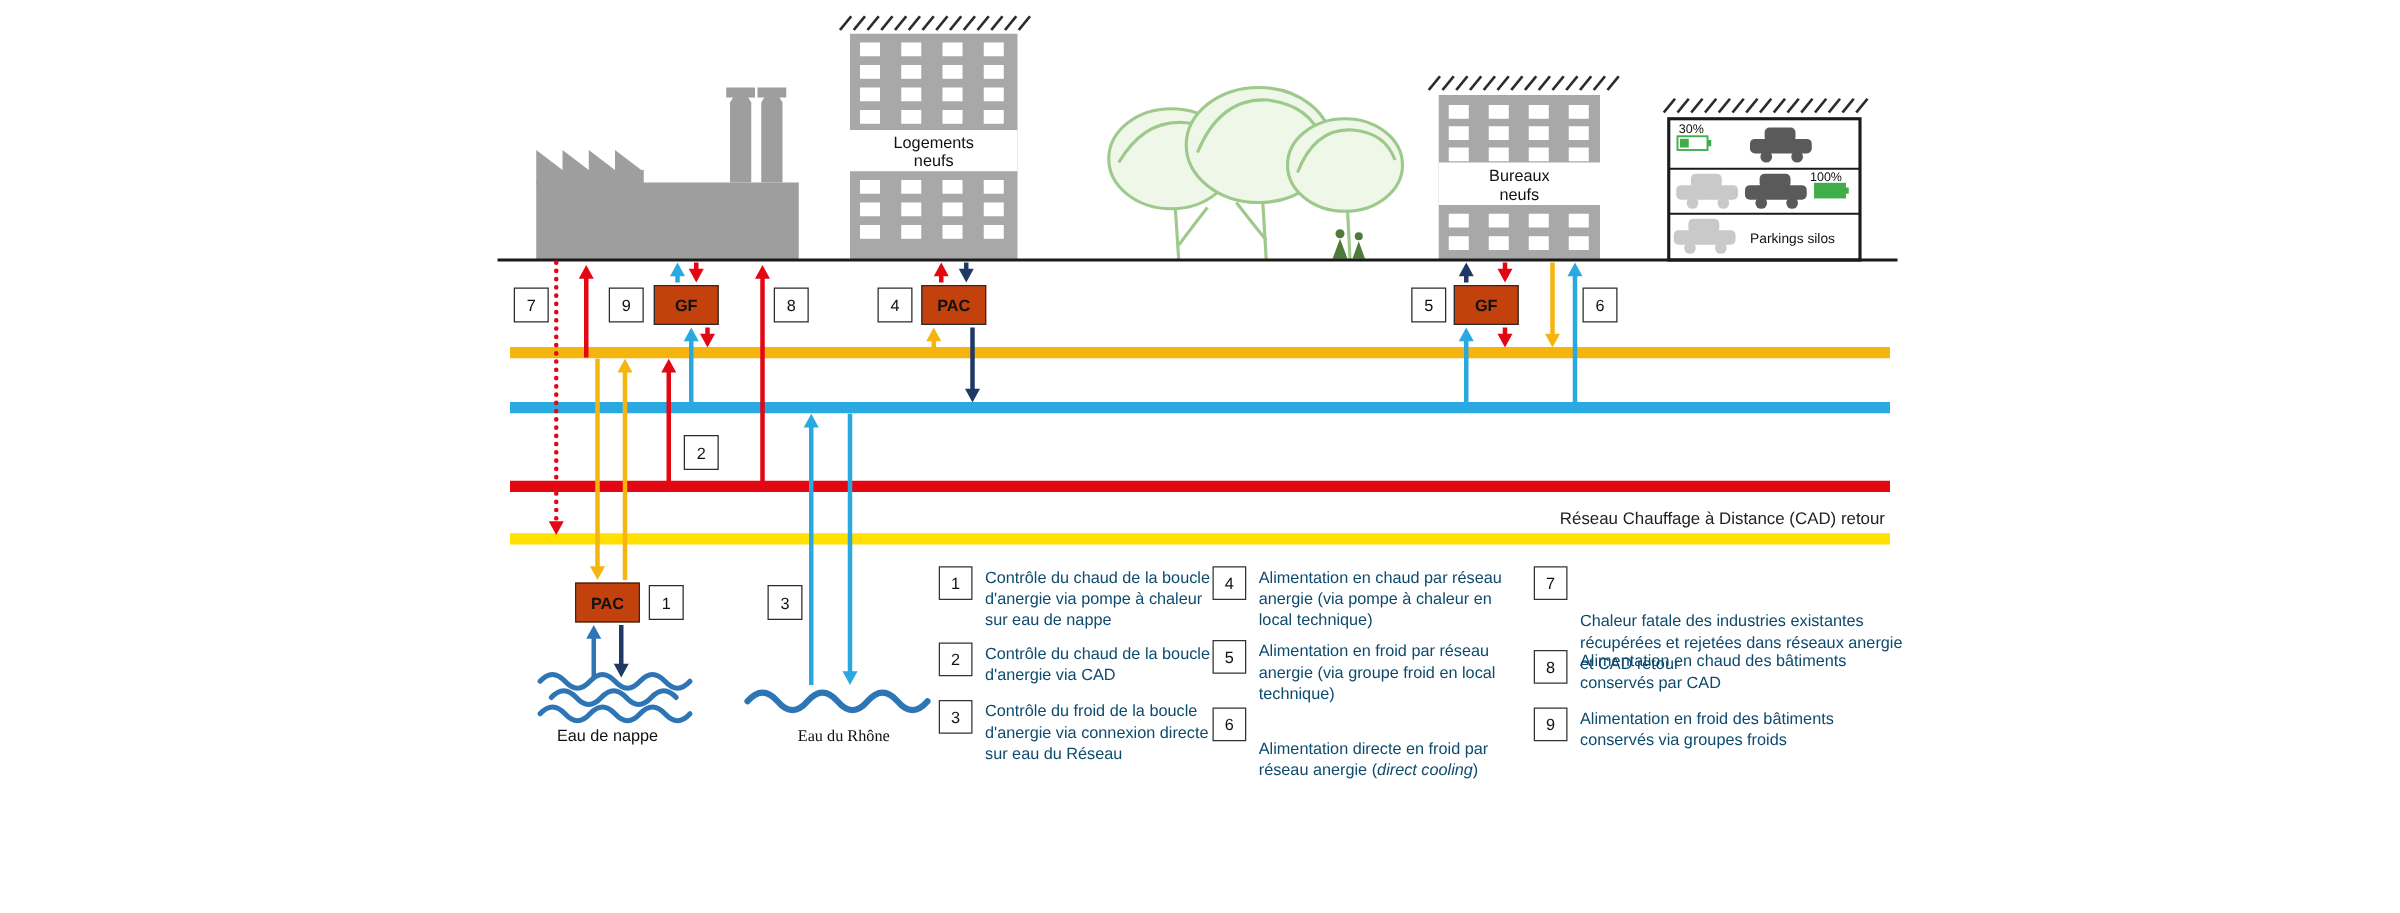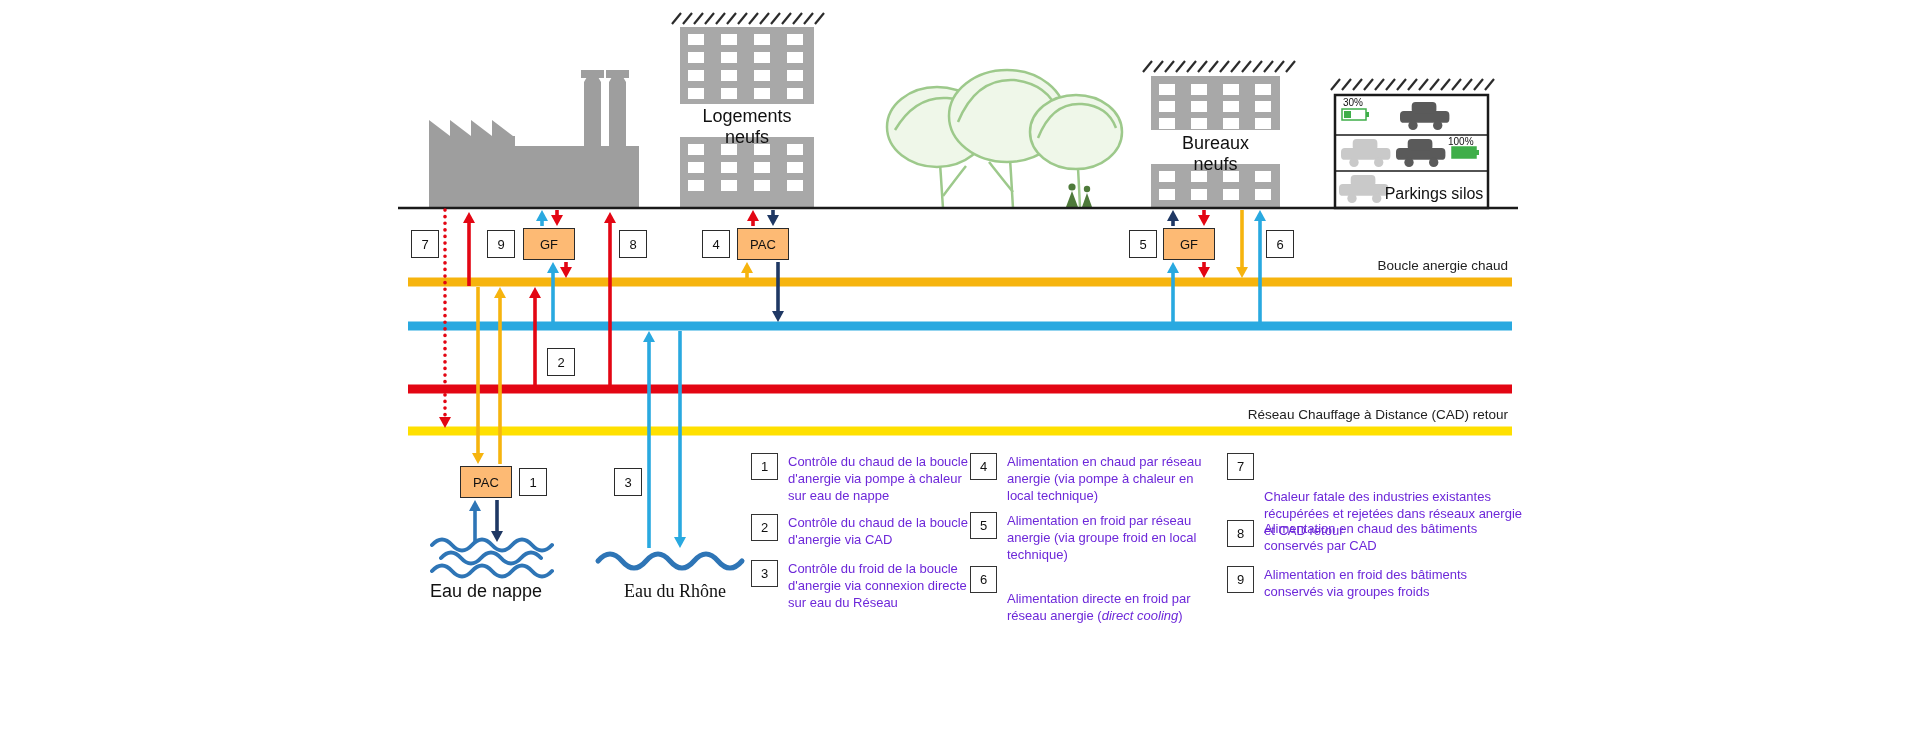--- a/index.html
+++ b/index.html
@@ -1,29 +1,29 @@
 <!DOCTYPE html>
 <html><head>
 <meta charset="utf-8">
 <style>
   html,body{margin:0;padding:0;background:#fff;}
   body{width:1920px;height:730px;font-family:"Liberation Sans",sans-serif;overflow:hidden;}
   #stage{position:relative;width:1920px;height:730px;background:#fff;}
   #diagram-svg{position:absolute;left:0;top:0;}
   #diagram-svg text{font-family:"Liberation Sans",sans-serif;}
   #boxes-layer{position:absolute;left:0;top:0;width:1920px;height:730px;pointer-events:none;}
-  .blabel{position:absolute;text-align:center;font-size:18px;color:#111;line-height:1.18;}
+  .blabel{position:absolute;text-align:center;font-size:13px;color:#111;line-height:1.18;}
   .loop-label{position:absolute;left:1085px;width:423px;text-align:right;font-size:13.5px;color:#222;}
   .cbox{position:absolute;display:flex;align-items:center;justify-content:center;background:#fff;
         border:1.6px solid #2b2b2b;font-size:13px;color:#111;box-sizing:border-box;}
-  .cbox.unit{background:#fdba74;}
+  .cbox.unit{background:#c2410c;font-weight:bold;}
   .legend-item{position:absolute;}
   .lnum{position:absolute;left:0;top:0;width:27px;height:27px;background:#fff;border:1.5px solid #333;
         display:flex;align-items:center;justify-content:center;font-size:13px;color:#111;box-sizing:border-box;}
-  .ltext{position:absolute;left:37px;top:1px;font-size:13px;color:#6d28d9;line-height:1.3;}
+  .ltext{position:absolute;left:37px;top:1px;font-size:13px;color:#0c4a6e;line-height:1.3;}
 </style>
 </head>
 <body>
 
 <div id="stage">
 
   <svg id="diagram-svg" width="1920" height="730" viewBox="0 0 1920 730">
     <defs>
       <g id="car">
         <rect x="0" y="7" width="38" height="9" rx="3"></rect>
@@ -307,23 +307,22 @@
     </svg>
 
   <div class="blabel" style="left:680px;top:106px;width:134px;">
     <div>Logements</div>
     <div>neufs</div>
   </div>
   <div class="blabel" style="left:1151px;top:133px;width:129px;">
     <div>Bureaux</div>
     <div>neufs</div>
   </div>
-  <div class="blabel" style="left:1383px;top:185px;width:102px;font-size:16px;">Parkings silos</div>
-
-  <div class="loop-label" style="top:258px;">Boucle anergie chaud</div>
+  <div class="blabel" style="left:1383px;top:185px;width:102px;font-size:11px;">Parkings silos</div>
+
   <div class="loop-label" style="top:407px;">Réseau Chauffage à Distance (CAD) retour</div>
 
   <div class="blabel" style="left:421px;top:581px;width:130px;">Eau de nappe</div>
   <div class="blabel" style="left:610px;top:581px;width:130px;font-family:Liberation Serif, serif;">Eau du Rhône</div>
 
   <div class="legend-item" style="left:751px;top:453px;">
     <div class="lnum">1</div>
     <div class="ltext" style="width:192px;"><span>Contrôle du chaud de la boucle d'anergie via pompe à chaleur sur eau de nappe</span><i></i><span></span></div>
   </div>
   <div class="legend-item" style="left:751px;top:514px;">

